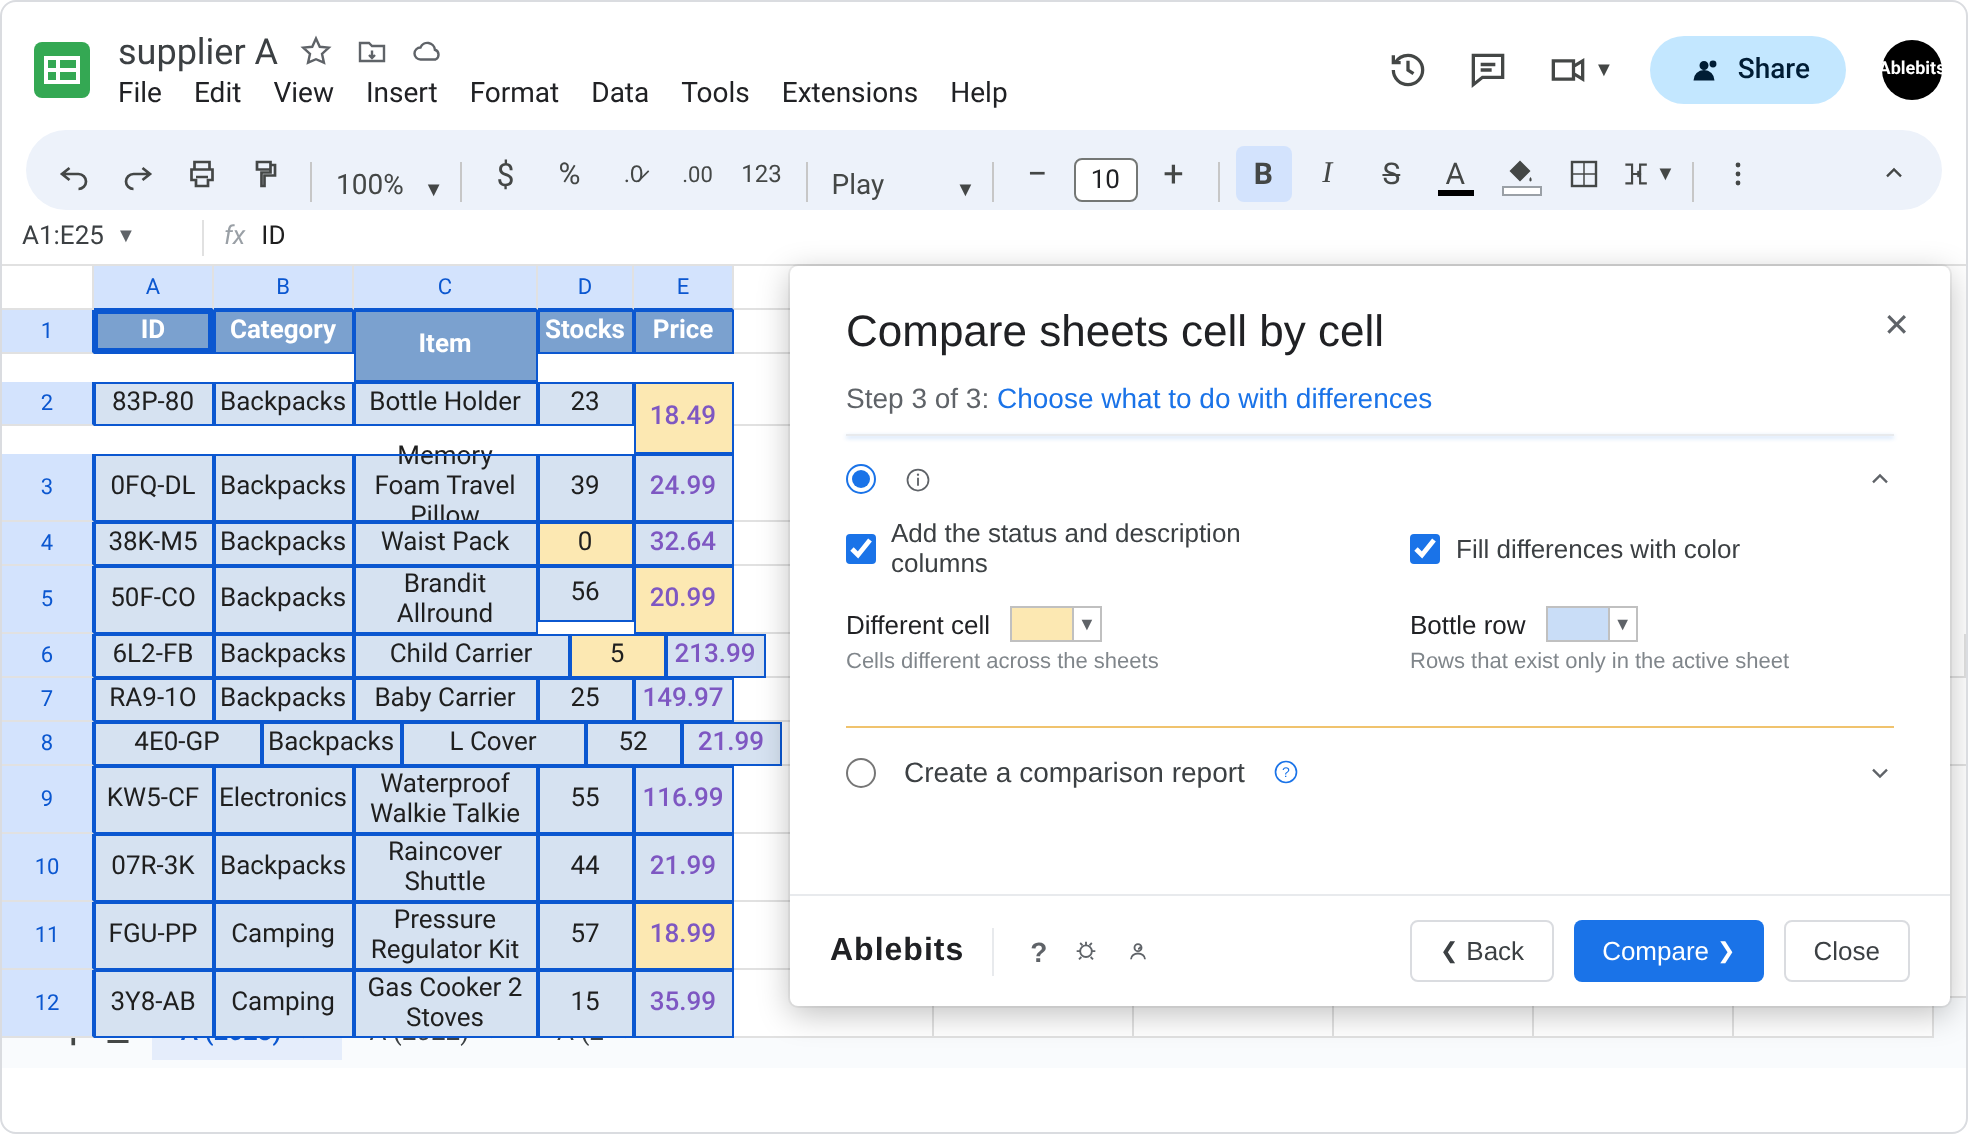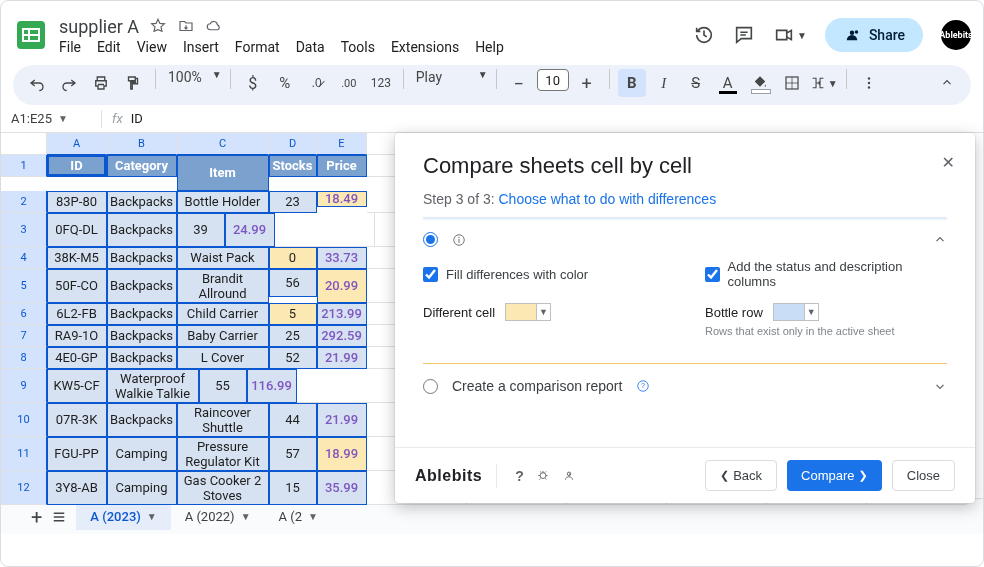--- a/index.html
+++ b/index.html
@@ -12,21 +12,21 @@
 .doc-title-row { display: flex; align-items: center; gap: 10px; }
 .doc-title { font-size: 18px; color: #3c4043; }
 .doc-icons { display: flex; gap: 10px; color: #5f6368; }
 .menu-bar { display: flex; gap: 16px; font-size: 14px; color: #202124; margin-top: 2px; }
 .header-right { display: flex; align-items: center; gap: 18px; }
 .share-btn { background: #c3e7ff; border-radius: 40px; padding: 8px 18px; display: flex; align-items: center; gap: 8px; font-size: 14px; color: #001d35; font-weight: 500; }
 .avatar { width: 30px; height: 30px; border-radius: 50%; background: #000; color: #fff; font-size: 9px; display: flex; align-items: center; justify-content: center; font-weight: bold; }
 
 
 .toolbar-wrap { padding: 0 12px; }
-.toolbar { display: flex; align-items: flex-start; gap: 4px; background: #edf2fa; border-radius: 24px; padding: 4px 10px; height: 40px; margin-top: 4px; }
+.toolbar { display: flex; align-items: flex-end; gap: 4px; background: #edf2fa; border-radius: 24px; padding: 4px 10px; height: 40px; margin-top: 4px; }
 .tb-btn { width: 28px; height: 28px; display: flex; align-items: center; justify-content: center; color: #444746; border-radius: 4px; }
 .tb-sep { width: 1px; height: 20px; background: #c7c7c7; margin: 0 4px; }
 .tb-zoom { font-size: 14px; color: #444746; padding: 0 4px; }
 .tb-fontsize { border: 1px solid #747775; border-radius: 4px; width: 32px; height: 22px; display: flex; align-items: center; justify-content: center; font-size: 13px; background: #fff; }
 .tb-bold { background: #d3e3fd; font-weight: bold; }
 .tb-dropdown-icn { font-size: 10px; color: #444746; margin-left: 2px; }
 .tb-a-color { position: relative; }
 .tb-a-color::after { content: ""; position: absolute; bottom: 3px; left: 5px; width: 18px; height: 3px; background: #000; }
 .tb-fill::after { content: ""; position: absolute; bottom: 3px; left: 5px; width: 18px; height: 3px; background: #fff; border: 1px solid #9aa0a6; }
 .collapse-btn { margin-left: auto; font-size: 14px; }
@@ -293,48 +293,49 @@
         <div class="cell empty-cell" style="width:100px;height:22px"></div>
         <div class="cell empty-cell" style="width:100px;height:22px"></div>
         <div class="cell empty-cell" style="width:100px;height:22px"></div>
       </div>
       <div class="row">
         <div class="row-h sel" style="height:22px">2</div>
         <div class="cell selection-border" style="width:60px;height:22px">83P-80</div>
         <div class="cell selection-border" style="width:70px;height:22px">Backpacks</div>
         <div class="cell selection-border" style="width:92px;height:22px">Bottle Holder</div>
         <div class="cell selection-border" style="width:48px;height:22px">23</div>
-        <div class="cell selection-border diff-cell price-col" style="width:50px;height:16px">18.49</div>
+        <div class="cell selection-border diff-cell price-col" style="width:50px;height:36px">18.49</div>
         <div class="cell empty-cell" style="width:100px;height:22px"></div>
         <div class="cell empty-cell" style="width:100px;height:22px"></div>
         <div class="cell empty-cell" style="width:100px;height:22px"></div>
         <div class="cell empty-cell" style="width:100px;height:22px"></div>
         <div class="cell empty-cell" style="width:100px;height:22px"></div>
         <div class="cell empty-cell" style="width:100px;height:22px"></div>
       </div>
       <div class="row">
         <div class="row-h sel" style="height:34px">3</div>
         <div class="cell selection-border" style="width:60px;height:34px">0FQ-DL</div>
         <div class="cell selection-border" style="width:70px;height:34px">Backpacks</div>
+        <div class="cell selection-border" style="width:92px;height:34px">Memory Foam Travel Pillow</div>
         <div class="cell selection-border" style="width:48px;height:34px">39</div>
         <div class="cell selection-border price-col" style="width:50px;height:34px">24.99</div>
         <div class="cell empty-cell" style="width:100px;height:34px"></div>
         <div class="cell empty-cell" style="width:100px;height:34px"></div>
         <div class="cell empty-cell" style="width:100px;height:34px"></div>
         <div class="cell empty-cell" style="width:100px;height:34px"></div>
         <div class="cell empty-cell" style="width:100px;height:34px"></div>
         <div class="cell empty-cell" style="width:100px;height:34px"></div>
       </div>
       <div class="row">
         <div class="row-h sel" style="height:22px">4</div>
         <div class="cell selection-border" style="width:60px;height:22px">38K-M5</div>
         <div class="cell selection-border" style="width:70px;height:22px">Backpacks</div>
         <div class="cell selection-border" style="width:92px;height:22px">Waist Pack</div>
         <div class="cell selection-border diff-cell" style="width:48px;height:22px">0</div>
-        <div class="cell selection-border price-col" style="width:50px;height:22px">33.73</div>
+        <div class="cell selection-border price-col" style="width:50px;height:22px">32.64</div>
         <div class="cell empty-cell" style="width:100px;height:22px"></div>
         <div class="cell empty-cell" style="width:100px;height:22px"></div>
         <div class="cell empty-cell" style="width:100px;height:22px"></div>
         <div class="cell empty-cell" style="width:100px;height:22px"></div>
         <div class="cell empty-cell" style="width:100px;height:22px"></div>
         <div class="cell empty-cell" style="width:100px;height:22px"></div>
       </div>
       <div class="row">
         <div class="row-h sel" style="height:34px">5</div>
         <div class="cell selection-border" style="width:60px;height:34px">50F-CO</div>
@@ -346,61 +347,62 @@
         <div class="cell empty-cell" style="width:100px;height:34px"></div>
         <div class="cell empty-cell" style="width:100px;height:34px"></div>
         <div class="cell empty-cell" style="width:100px;height:34px"></div>
         <div class="cell empty-cell" style="width:100px;height:34px"></div>
         <div class="cell empty-cell" style="width:100px;height:34px"></div>
       </div>
       <div class="row">
         <div class="row-h sel" style="height:22px">6</div>
         <div class="cell selection-border" style="width:60px;height:22px">6L2-FB</div>
         <div class="cell selection-border" style="width:70px;height:22px">Backpacks</div>
-        <div class="cell selection-border" style="width:92px;height:22px">Child Carrier</div>
+        <div class="cell selection-border" style="width:108px;height:22px">Child Carrier</div>
         <div class="cell selection-border diff-cell" style="width:48px;height:22px">5</div>
         <div class="cell selection-border price-col" style="width:50px;height:22px">213.99</div>
         <div class="cell empty-cell" style="width:100px;height:22px"></div>
         <div class="cell empty-cell" style="width:100px;height:22px"></div>
         <div class="cell empty-cell" style="width:100px;height:22px"></div>
         <div class="cell empty-cell" style="width:100px;height:22px"></div>
         <div class="cell empty-cell" style="width:100px;height:22px"></div>
         <div class="cell empty-cell" style="width:100px;height:22px"></div>
       </div>
       <div class="row">
         <div class="row-h sel" style="height:22px">7</div>
         <div class="cell selection-border" style="width:60px;height:22px">RA9-1O</div>
         <div class="cell selection-border" style="width:70px;height:22px">Backpacks</div>
         <div class="cell selection-border" style="width:92px;height:22px">Baby Carrier</div>
         <div class="cell selection-border" style="width:48px;height:22px">25</div>
-        <div class="cell selection-border price-col" style="width:50px;height:22px">292.59</div>
+        <div class="cell selection-border price-col" style="width:50px;height:22px">149.97</div>
         <div class="cell empty-cell" style="width:100px;height:22px"></div>
         <div class="cell empty-cell" style="width:100px;height:22px"></div>
         <div class="cell empty-cell" style="width:100px;height:22px"></div>
         <div class="cell empty-cell" style="width:100px;height:22px"></div>
         <div class="cell empty-cell" style="width:100px;height:22px"></div>
         <div class="cell empty-cell" style="width:100px;height:22px"></div>
       </div>
       <div class="row">
         <div class="row-h sel" style="height:22px">8</div>
-        <div class="cell selection-border" style="width:60px;height:22px">4E0-GP</div>
+        <div class="cell selection-border" style="width:84px;height:22px">4E0-GP</div>
         <div class="cell selection-border" style="width:70px;height:22px">Backpacks</div>
         <div class="cell selection-border" style="width:92px;height:22px">L Cover</div>
         <div class="cell selection-border" style="width:48px;height:22px">52</div>
         <div class="cell selection-border price-col" style="width:50px;height:22px">21.99</div>
         <div class="cell empty-cell" style="width:100px;height:22px"></div>
         <div class="cell empty-cell" style="width:100px;height:22px"></div>
         <div class="cell empty-cell" style="width:100px;height:22px"></div>
         <div class="cell empty-cell" style="width:100px;height:22px"></div>
         <div class="cell empty-cell" style="width:100px;height:22px"></div>
         <div class="cell empty-cell" style="width:100px;height:22px"></div>
       </div>
       <div class="row">
         <div class="row-h sel" style="height:34px">9</div>
         <div class="cell selection-border" style="width:60px;height:34px">KW5-CF</div>
+        <div class="cell selection-border" style="width:70px;height:34px">Electronics</div>
         <div class="cell selection-border" style="width:92px;height:34px">Waterproof Walkie Talkie</div>
         <div class="cell selection-border" style="width:48px;height:34px">55</div>
         <div class="cell selection-border price-col" style="width:50px;height:34px">116.99</div>
         <div class="cell empty-cell" style="width:100px;height:34px"></div>
         <div class="cell empty-cell" style="width:100px;height:34px"></div>
         <div class="cell empty-cell" style="width:100px;height:34px"></div>
         <div class="cell empty-cell" style="width:100px;height:34px"></div>
         <div class="cell empty-cell" style="width:100px;height:34px"></div>
         <div class="cell empty-cell" style="width:100px;height:34px"></div>
       </div>
@@ -469,36 +471,37 @@
           </span>
         <span class="expand-icn">
             <svg class="ic-sm" viewBox="0 0 24 24">
               <path fill="none" stroke="currentColor" stroke-width="2" d="M6 14l6-6 6 6"></path>
             </svg>
           </span>
       </div>
       <div class="check-row">
         <div class="check-item">
             <input type="checkbox" checked="" style="">
-            <span>Fill differences with color</span>
+            <span>Add the status and description columns</span>
           </div>
         <div class="check-item">
             <input type="checkbox" checked="" style="">
-            <span>Add the status and description columns</span>
+            <span>Fill differences with color</span>
           </div>
       </div>
       <div class="colorpick-row">
         <div class="colorpick">
           <div class="colorpick-top">
             <span>Different cell</span>
             <div class="swatch">
                 <div class="swatch-color" style="background:#fce8b2"></div>
                 <div class="swatch-dd">▼</div>
               </div>
           </div>
+          <div class="colorpick-sub">Cells different across the sheets</div>
         </div>
         <div class="colorpick">
           <div class="colorpick-top">
             <span>Bottle row</span>
             <div class="swatch">
                 <div class="swatch-color" style="background:#c9ddf7"></div>
                 <div class="swatch-dd">▼</div>
               </div>
           </div>
           <div class="colorpick-sub">Rows that exist only in the active sheet</div>

